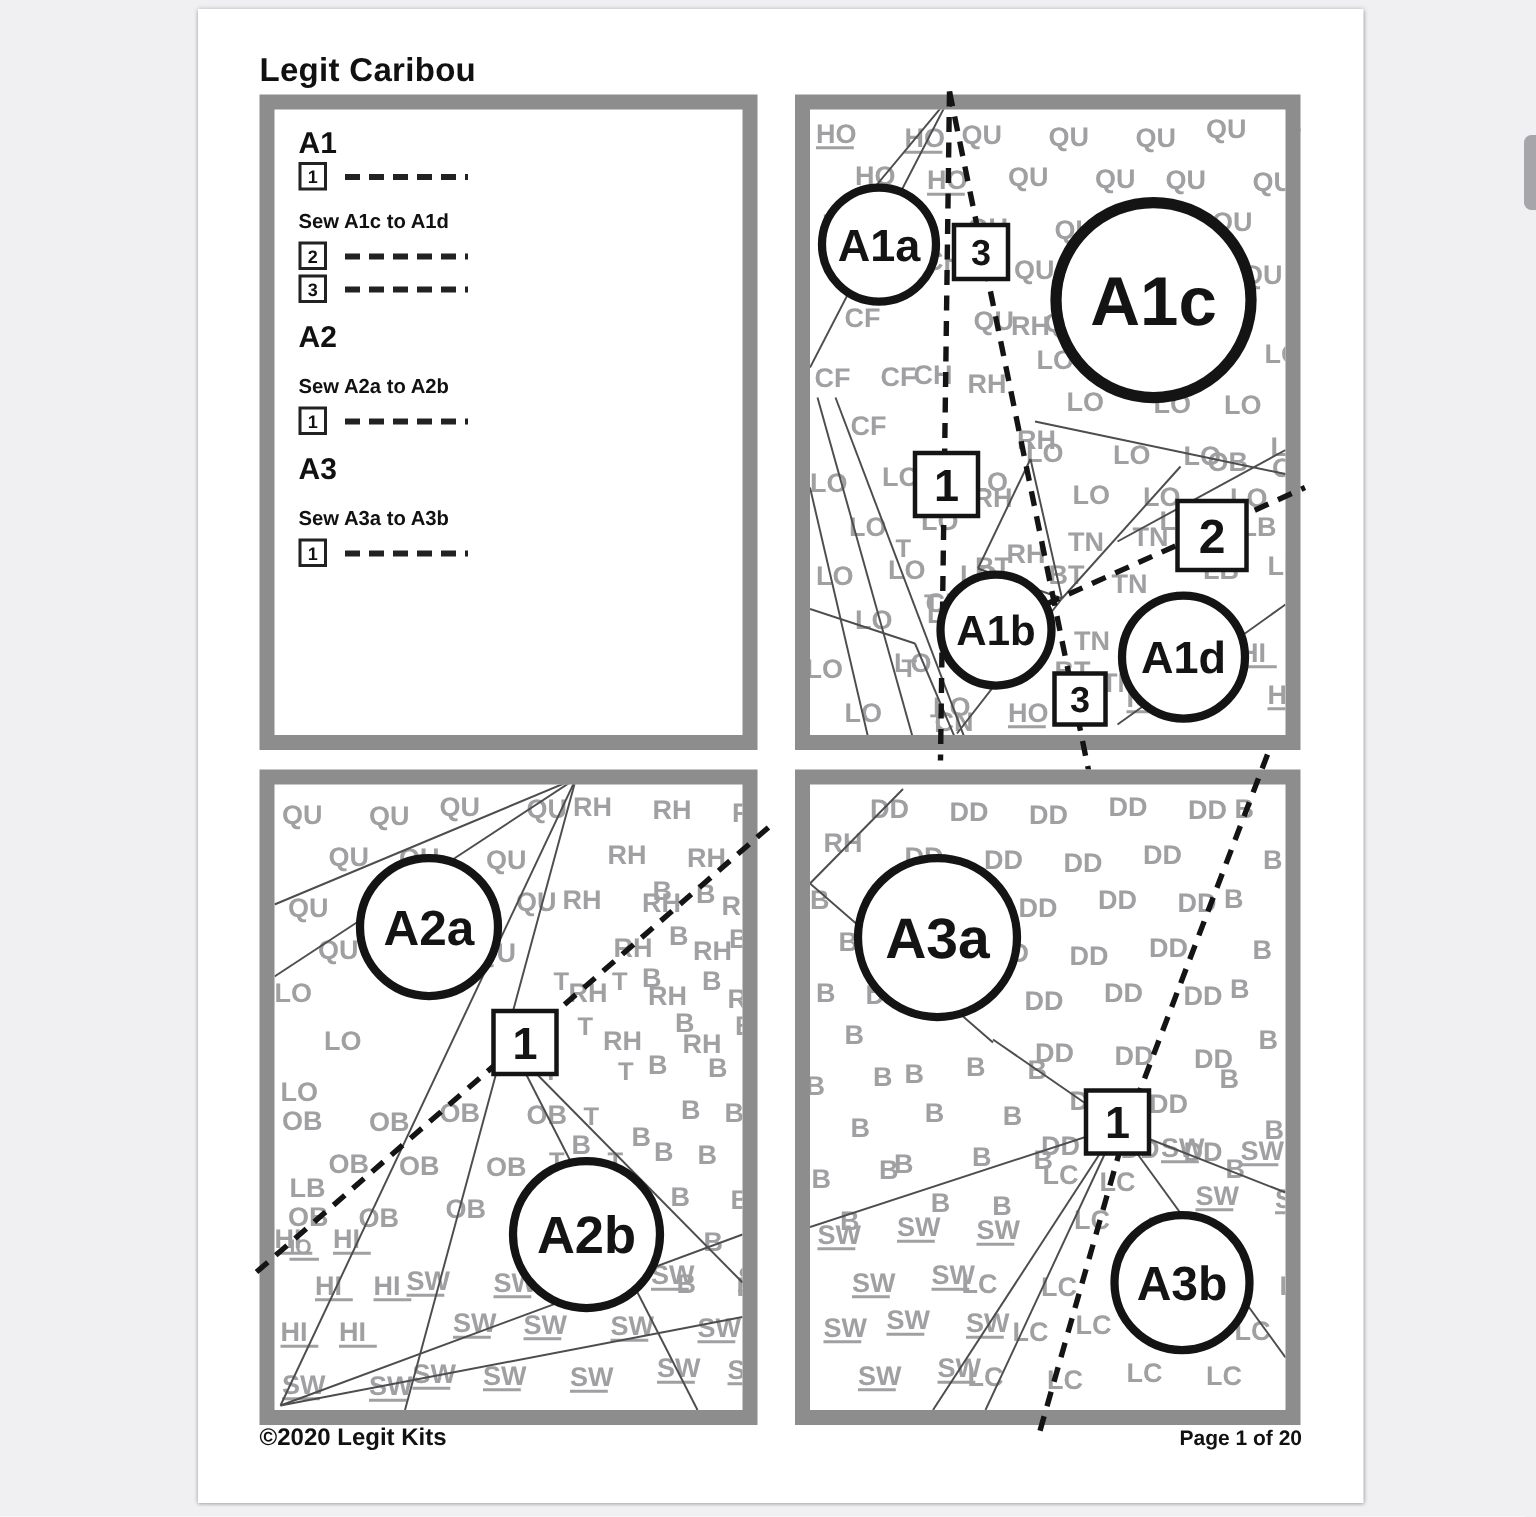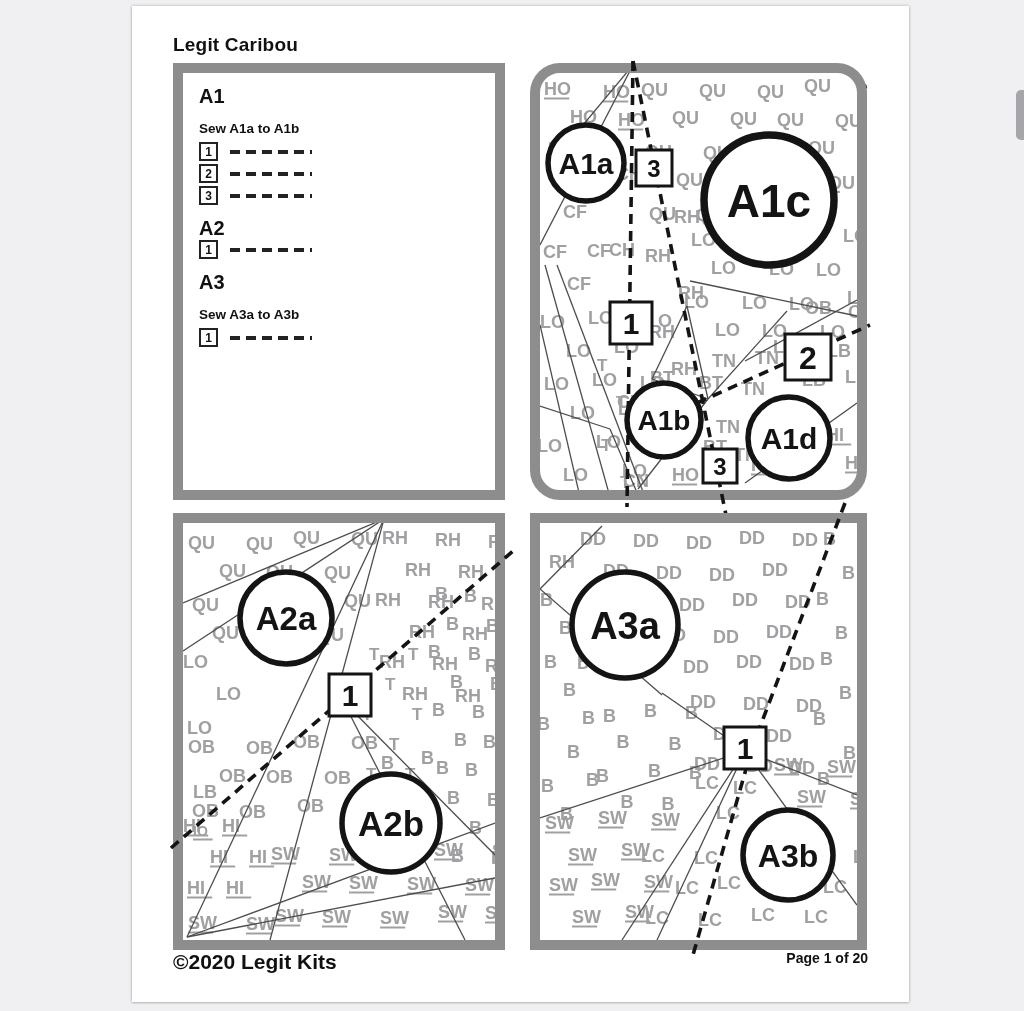--- a/index.html
+++ b/index.html
@@ -6,27 +6,27 @@
   body{
     width:1024px;height:1011px;position:relative;overflow:hidden;
     background:#f0f0f3;
     font-family:"Liberation Sans",sans-serif;
   }
   .page{
     position:absolute;left:132px;top:6px;width:777px;height:996px;
     background:#ffffff;
     box-shadow:0 0 3px rgba(0,0,0,.25), 0 1px 2px rgba(0,0,0,.15);
   }
-  .hdr-title{position:absolute;left:41px;top:28px;font-size:19px;font-weight:bold;color:#111;letter-spacing:.2px;}
+  .hdr-title{position:absolute;left:41px;top:28px;font-size:22px;font-weight:bold;color:#111;letter-spacing:.2px;}
   .hdr-sub{position:absolute;right:41px;top:28px;font-size:19px;font-weight:bold;color:#111;letter-spacing:.2px;margin-top:42px;}
-  .ftr-left{position:absolute;left:41px;top:944px;font-size:21px;font-weight:bold;color:#111;}
+  .ftr-left{position:absolute;left:41px;top:944px;font-size:16px;font-weight:bold;color:#111;}
   .ftr-right{position:absolute;right:41px;top:944px;font-size:14px;font-weight:bold;color:#111;}
   .panel{position:absolute;border:10px solid #8d8d8d;background:#fff;}
   .panel.p1{left:41px;top:57px;width:312px;height:417px;}
-  .panel.p2{left:398px;top:57px;width:317px;height:417px;border-radius:30px;}
+  .panel.p2{left:398px;top:57px;width:317px;height:417px;}
   .panel.p3{left:41px;top:507px;width:312px;height:417px;}
   .panel.p4{left:398px;top:507px;width:317px;height:417px;}
   .diagram-svg{position:absolute;left:0;top:0;overflow:visible;font-family:"Liberation Sans",sans-serif;}
   
   .inst{position:absolute;inset:0;padding:0 16px;overflow:hidden;}
   .inst-heading{font-size:20px;font-weight:bold;color:#111;margin:12px 0 0;}
   .inst-label{font-size:13.5px;font-weight:bold;color:#111;margin:13px 0 6px;}
   .inst-row{display:flex;align-items:center;height:19px;margin-bottom:3px;}
   .step-num{
     width:15px;height:15px;border:2px solid #222;background:#fff;
@@ -46,34 +46,35 @@
 <body>
 
 <div class="page">
 
   <div class="hdr-title">Legit Caribou</div>
   <div class="hdr-sub">Assembly guide</div>
 
   <div class="panel p1">
     <div class="inst">
         <div class="inst-heading">A1</div>
-        <div class="inst-label">Sew A1a to A1b</div>
         <div class="inst-row">
           <span class="step-num">1</span>
           <span class="step-dash"></span>
         </div>
+        <div class="inst-label">Sew A1c to A1d</div>
         <div class="inst-row">
           <span class="step-num">2</span>
           <span class="step-dash"></span>
         </div>
         <div class="inst-row">
           <span class="step-num">3</span>
           <span class="step-dash"></span>
         </div>
         <div class="inst-heading">A2</div>
+        <div class="inst-label">Sew A2a to A2b</div>
         <div class="inst-row">
           <span class="step-num">1</span>
           <span class="step-dash"></span>
         </div>
         <div class="inst-heading">A3</div>
         <div class="inst-label">Sew A3a to A3b</div>
         <div class="inst-row">
           <span class="step-num">1</span>
           <span class="step-dash"></span>
         </div>

